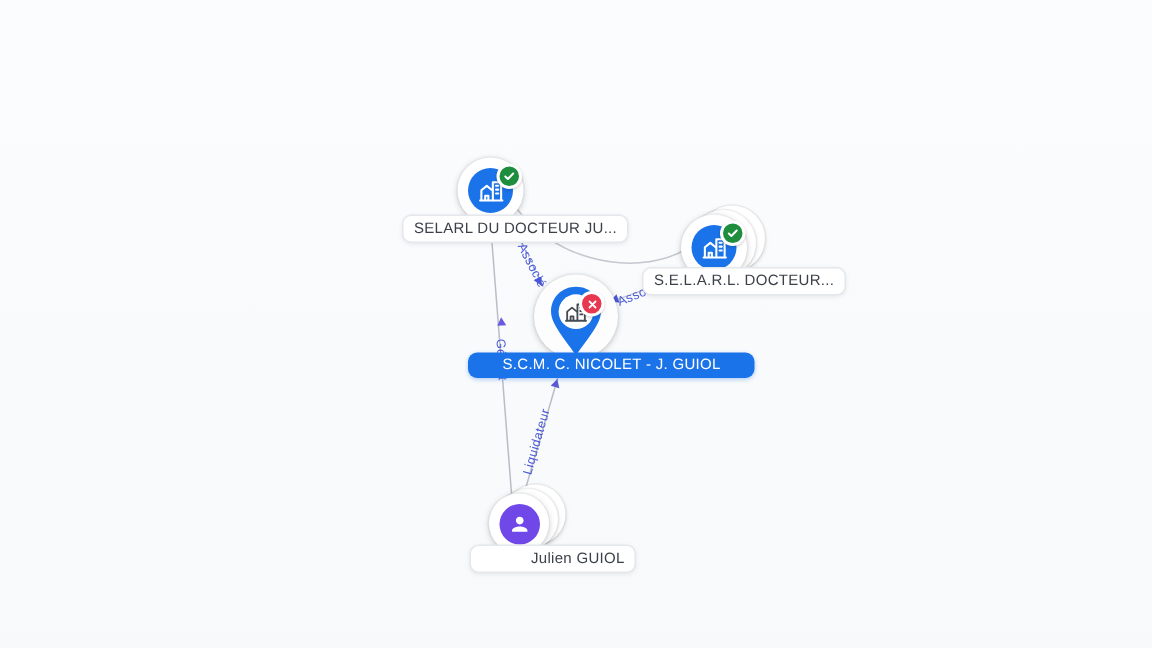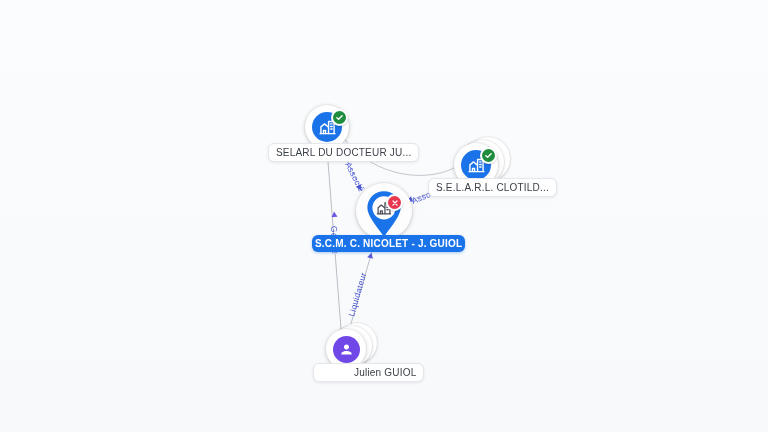--- a/index.html
+++ b/index.html
@@ -32,23 +32,22 @@
   .badge.verified{background:#1e8e3e;}
   .badge.removed{background:#e8384f;}
   .nlabel{
     position:absolute;z-index:5;background:#fff;color:#3c4149;
     font-size:10px;letter-spacing:.2px;white-space:nowrap;
     padding:3px 7px;border-radius:6px;border:1px solid #e4e7eb;
     box-shadow:0 1px 3px rgba(60,64,67,.10);
   }
   .nlabel.selected{
     background:#1a73e8;color:#fff;border:none;
-    font-size:10px;padding:3px 3px;
+    font-size:10px;padding:3px 23px;
     box-shadow:0 1px 3px rgba(26,115,232,.35);
-    font-weight:bold;
   }
   .pinwrap{position:absolute;z-index:3;}
 </style>
 </head>
 <body>
 
 <div class="canvas">
 
   <svg class="edges" width="768" height="432" viewBox="0 0 768 432">
 
@@ -110,21 +109,21 @@
           </g>
         </svg>
       </div>
     </div>
     <div class="badge verified" style="left:480px;top:147px;width:13px;height:13px;">
       <svg width="9" height="9" viewBox="0 0 12 12">
         <path d="M2.5 6.2 4.8 8.4 9.5 3.6" fill="none" stroke="#fff" stroke-width="1.8" stroke-linecap="round" stroke-linejoin="round"></path>
       </svg>
     </div>
   </div>
-  <div class="nlabel" style="left:428px;top:178px;">S.E.L.A.R.L. CLOTILD...</div>
+  <div class="nlabel" style="left:428px;top:178px;">S.E.L.A.R.L. DOCTEUR...</div>
 
   <div class="node">
     <div class="card" style="left:356px;top:183px;width:56px;height:56px;background:#fdfdfe;"></div>
     <div class="pinwrap" style="left:365px;top:189px;">
       <svg width="38" height="50" viewBox="0 0 40 52">
         <path d="M20 2 C10 2 2.5 9.6 2.5 19.5 C2.5 27 9.5 35.5 20 50 C30.5 35.5 37.5 27 37.5 19.5 C37.5 9.6 30 2 20 2 Z" fill="#1a73e8"></path>
         <circle cx="20" cy="19.5" r="12.2" fill="#ffffff"></circle>
         <g transform="translate(12,12)">
           <g fill="none" stroke="#474c54" stroke-width="1.3" stroke-linejoin="round" stroke-linecap="round">
             <path d="M9 13.6V2.4h5.2v11.2"></path>

